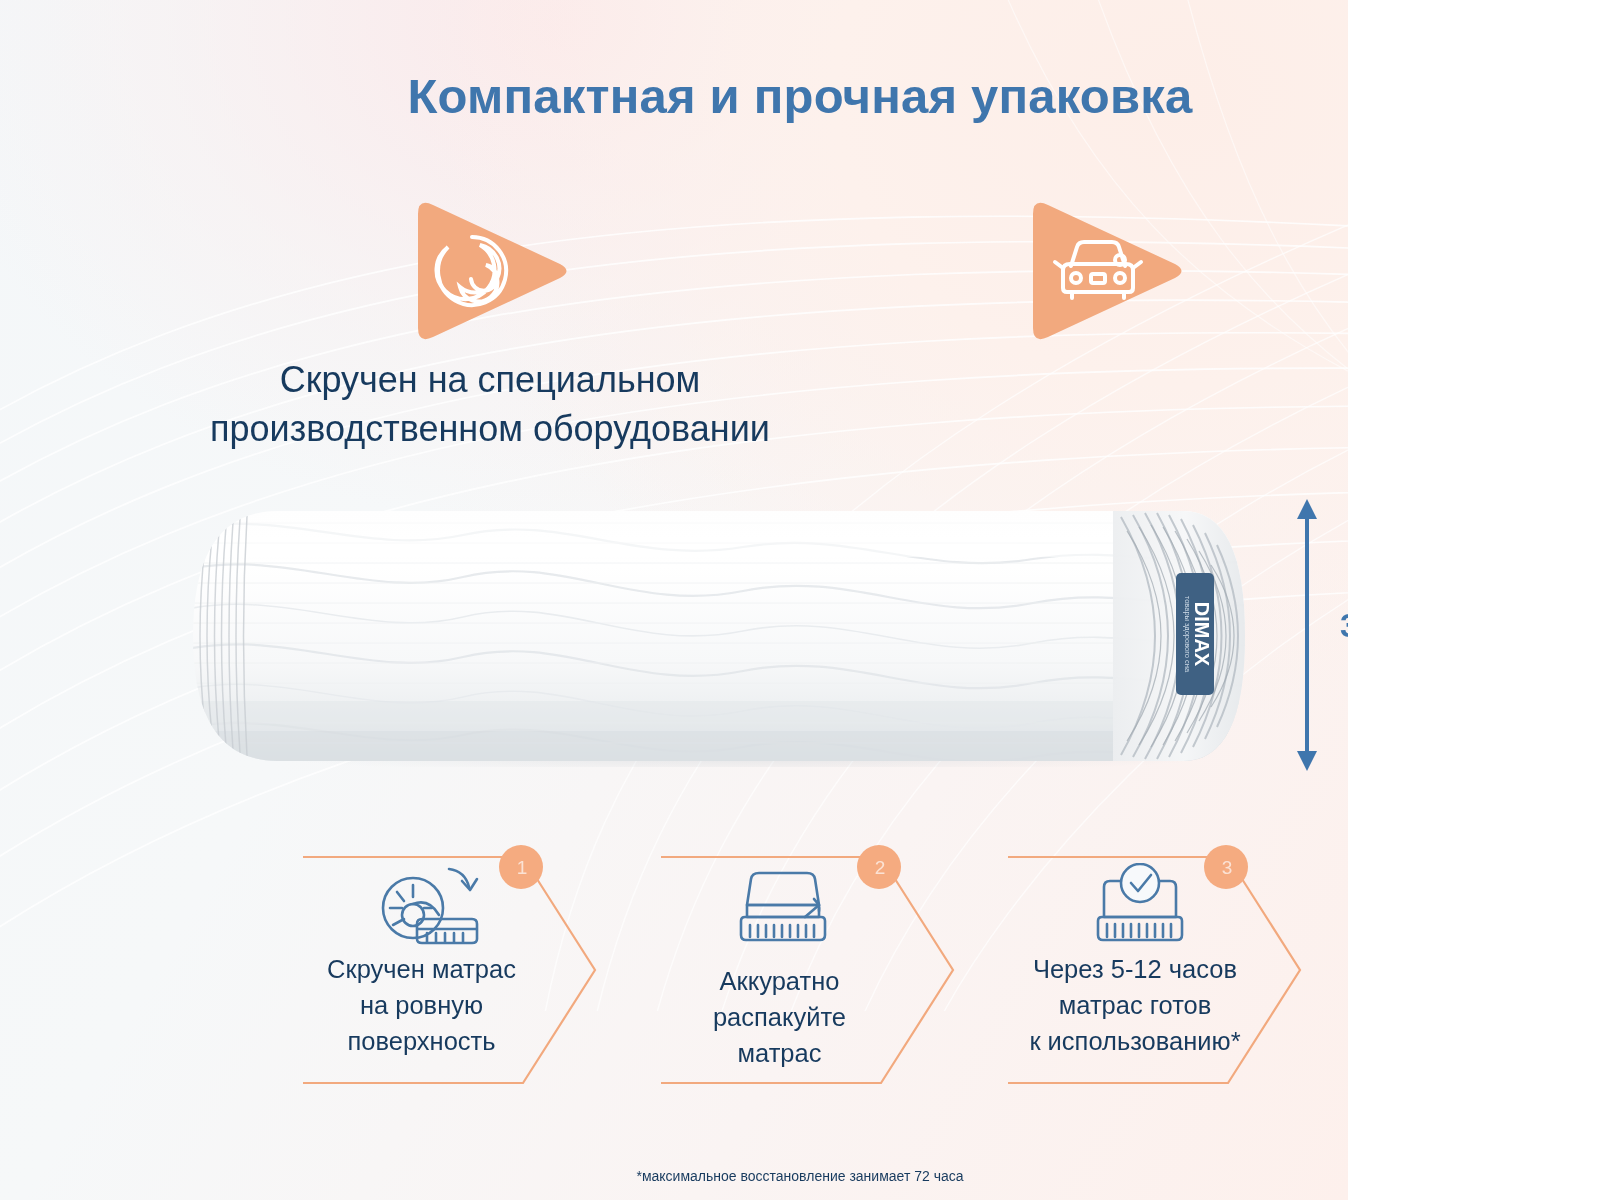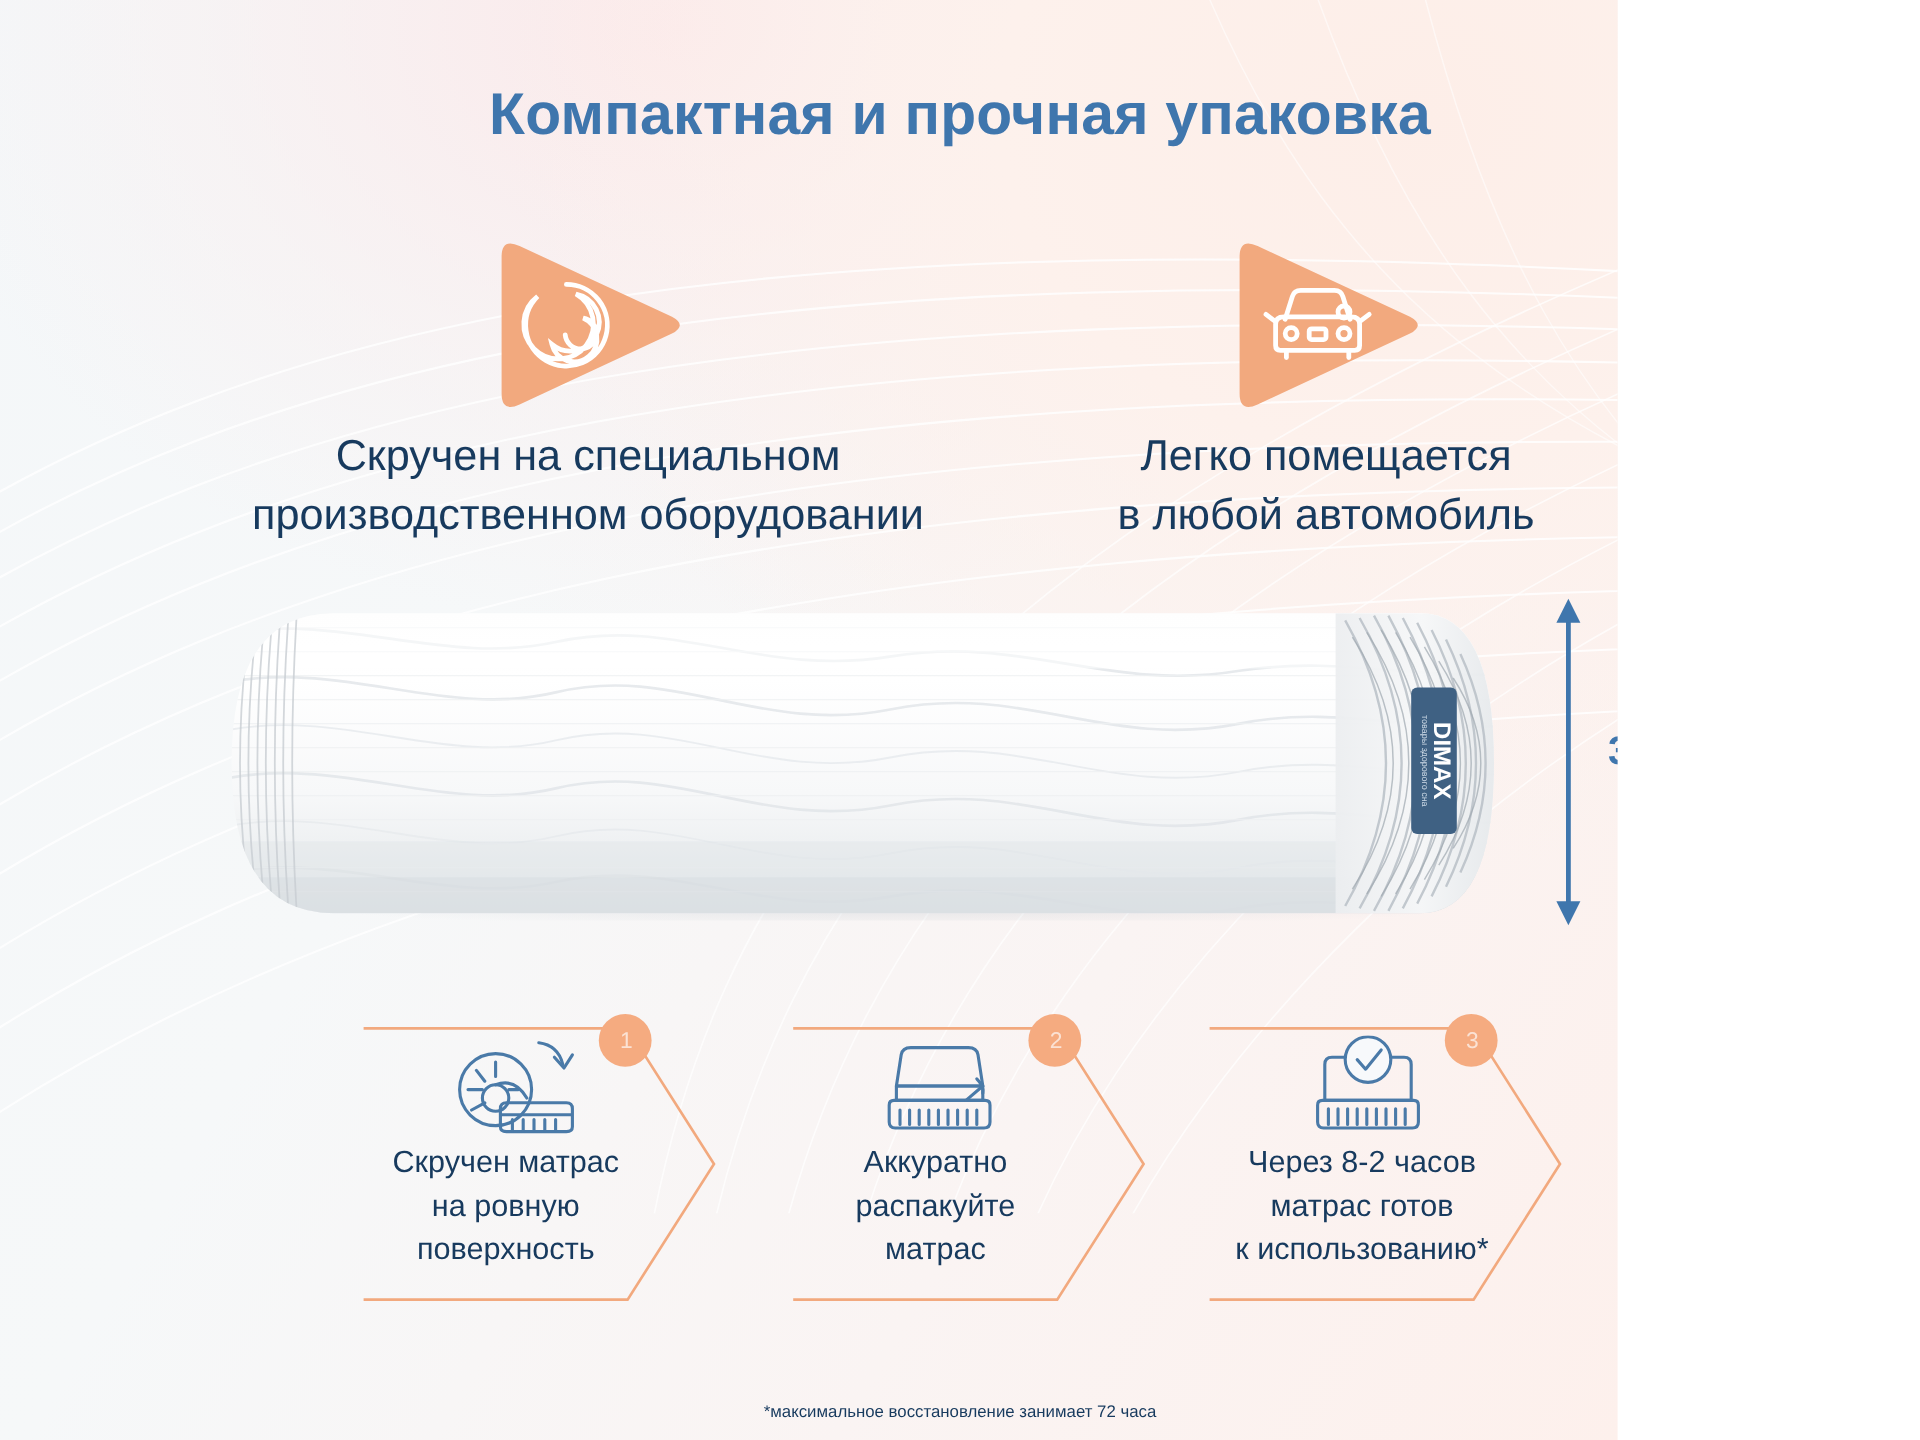--- a/index.html
+++ b/index.html
@@ -126,21 +126,21 @@
   .step-text {
     position: absolute;
     top: 106px;
     font-size: 25.5px;
     line-height: 1.42;
     color: #173a5e;
     text-align: center;
     white-space: pre-line;
   }
   #step-1 .step-text { left: 0px;  width: 253px; }
-  #step-2 .step-text { left: -5px; width: 263px; }
+  #step-2 .step-text { left: -5px; width: 263px; margin-top: 12px; }
   #step-3 .step-text { left: -10px; width: 290px; }
 
   .badge-num {
     position: absolute;
     font-size: 19px;
     color: #fbe2d4;
     font-weight: normal;
   }
 
   
@@ -215,22 +215,20 @@
           <path d="M74 28 L82 22"></path>
           <circle cx="17" cy="38" r="5"></circle>
           <circle cx="61" cy="38" r="5"></circle>
           <rect x="32" y="34" width="14" height="9" rx="2"></rect>
           <path d="M13 52 L13 58"></path>
           <path d="M65 52 L65 58"></path>
           <circle cx="61" cy="20" r="5"></circle>
         </g>
       </svg>
     </div>
-    <div class="feature-text">Легко помещается
-в любой автомобиль</div>
   </div>
 
   <svg id="roll" viewBox="0 0 1090 262">
     <defs>
       <linearGradient id="bodyG" x1="0" y1="0" x2="0" y2="1">
         <stop offset="0%" stop-color="#fdfdfd"></stop>
         <stop offset="22%" stop-color="#ffffff"></stop>
         <stop offset="60%" stop-color="#f7f8f9"></stop>
         <stop offset="88%" stop-color="#e9ecee"></stop>
         <stop offset="100%" stop-color="#e2e6e9"></stop>
@@ -388,21 +386,21 @@
         <svg width="92" height="86" viewBox="0 0 92 86">
           <g fill="none" stroke="#4a7aa8" stroke-width="2.6" stroke-linecap="round" stroke-linejoin="round">
             <path d="M16 18 H76 Q82 18 82 24 V54 H10 V24 Q10 18 16 18 Z"></path>
             <path d="M8 54 H84 Q88 54 88 58 V72 Q88 77 83 77 H9 Q4 77 4 72 V58 Q4 54 8 54 Z"></path>
             <path d="M13 61 V74 M21 61 V74 M29 61 V74 M37 61 V74 M45 61 V74 M53 61 V74 M61 61 V74 M69 61 V74 M77 61 V74"></path>
             <circle cx="46" cy="20" r="19" fill="#f7f9fb"></circle>
             <path d="M37 20 L44 28 L57 12"></path>
           </g>
         </svg>
       </div>
-      <div class="step-text">Через 8-2 часов
+      <div class="step-text">Через 5-12 часов
 матрас готов
 к использованию*</div>
       <div class="badge-num" style="left:220px; top:12px; width:14px; text-align:center;">3</div>
     </div>
   </div>
 
   <div class="footnote">*максимальное восстановление занимает 72 часа</div>
 
 </div>
 

